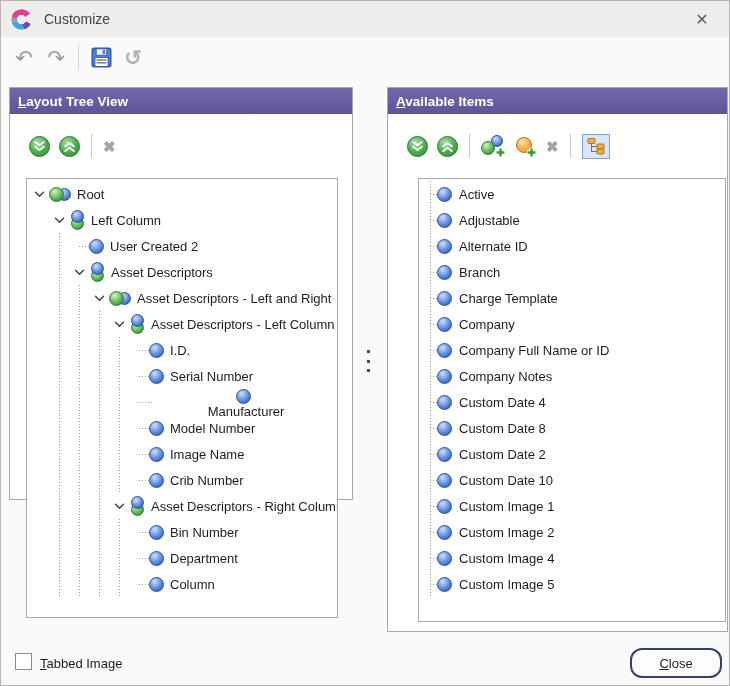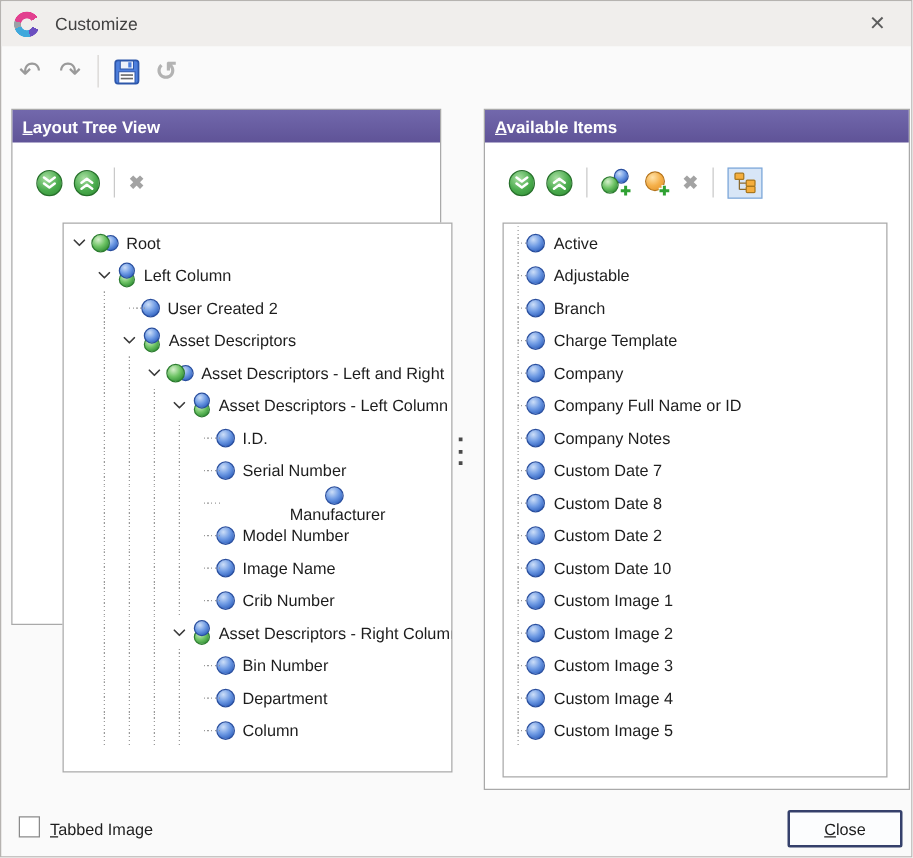--- a/index.html
+++ b/index.html
@@ -21,22 +21,22 @@
   .tbsep{width:1px;height:26px;background:#d6d3d1;margin:0 3px;}
   
   .panel{position:absolute;top:86px;background:#fff;border:1px solid #a9a9a9;box-sizing:border-box;}
   #panel-left{left:8px;width:344px;height:413px;}
   #panel-right{left:386px;width:341px;height:545px;}
   .phead{height:26px;background:linear-gradient(#7268ac,#5f5397);color:#fff;font-weight:bold;font-size:13.5px;display:flex;align-items:center;padding-left:8px;}
   .hotkey{text-decoration:underline;}
   .ptools{position:absolute;top:44px;left:19px;height:28px;display:flex;align-items:center;gap:9px;}
   .toolsep{width:1px;height:24px;background:#c9c9c9;margin:0 2px;}
   .box{position:absolute;background:#fff;border:1px solid #a9a9a9;overflow:hidden;padding-top:2px;box-sizing:border-box;}
-  #tree-box{left:16px;top:90px;width:312px;height:440px;margin-left:24px;}
-  #list-box{left:14px;top:90px;width:308px;height:444px;}
+  #tree-box{left:16px;top:90px;width:312px;height:440px;}
+  #list-box{left:30px;top:90px;width:308px;height:444px;}
   
   .trow{position:relative;height:26px;display:flex;align-items:center;white-space:nowrap;}
   .vg{position:absolute;top:0;bottom:0;width:1px;background-image:repeating-linear-gradient(to bottom,#9a9a9a 0,#9a9a9a 1px,transparent 1px,transparent 3px);}
   .hs{position:absolute;top:13px;height:1px;background-image:repeating-linear-gradient(to right,#9a9a9a 0,#9a9a9a 1px,transparent 1px,transparent 3px);}
   .exp{position:absolute;width:16px;height:26px;display:flex;align-items:center;justify-content:center;cursor:pointer;}
   .lbl{margin-left:6px;}
   
   .ib{width:15px;height:15px;border-radius:50%;flex:none;box-sizing:border-box;border:1px solid #2a4f9e;
     background:radial-gradient(circle at 36% 28%,#ccdef8,#6f9be4 45%,#3566c2 80%,#2b55a8);}
   .gv{position:relative;width:16px;height:20px;flex:none;}
@@ -63,21 +63,21 @@
   .lrow{position:relative;height:26px;display:flex;align-items:center;padding-left:18px;white-space:nowrap;}
   .lrow .vg{left:11px;}
   .lrow .hs{left:11px;width:8px;}
   .lrow .ib{margin-right:7px;}
   
   .splitter{position:absolute;left:365px;top:349px;width:5px;height:22px;display:flex;flex-direction:column;align-items:center;justify-content:space-between;cursor:col-resize;}
   .splitter i{width:3px;height:3px;background:#4a4a4a;display:block;}
   
   .cb{position:absolute;left:14px;top:652px;width:17px;height:17px;background:#fff;border:1px solid #8a8a8a;box-sizing:border-box;cursor:pointer;}
   .cblabel{position:absolute;left:39px;top:655px;cursor:pointer;}
-  .closebtn{position:absolute;left:629px;top:647px;width:92px;height:30px;background:#fcfdfe;border:2px solid #35406b;border-radius:2px;
+  .closebtn{position:absolute;left:629px;top:647px;width:92px;height:30px;background:#fcfdfe;border:2px solid #35406b;border-radius:12px;
     font-family:"Liberation Sans",sans-serif;font-size:13px;color:#1d1d1d;display:flex;align-items:center;justify-content:center;cursor:pointer;}
 </style>
 </head>
 <body>
 
 <div class="window">
 
   <div class="titlebar">
     <span class="logo"></span>
     <span class="wtitle">Customize</span>
@@ -355,20 +355,26 @@
         <div class="lrow">
           <span class="vg"></span>
           <span class="hs"></span>
           <span class="ib"></span>
           <span>Adjustable</span>
         </div>
         <div class="lrow">
           <span class="vg"></span>
           <span class="hs"></span>
           <span class="ib"></span>
+          <span>Alternate ID</span>
+        </div>
+        <div class="lrow">
+          <span class="vg"></span>
+          <span class="hs"></span>
+          <span class="ib"></span>
           <span>Branch</span>
         </div>
         <div class="lrow">
           <span class="vg"></span>
           <span class="hs"></span>
           <span class="ib"></span>
           <span>Charge Template</span>
         </div>
         <div class="lrow">
           <span class="vg"></span>
@@ -385,21 +391,21 @@
         <div class="lrow">
           <span class="vg"></span>
           <span class="hs"></span>
           <span class="ib"></span>
           <span>Company Notes</span>
         </div>
         <div class="lrow">
           <span class="vg"></span>
           <span class="hs"></span>
           <span class="ib"></span>
-          <span>Custom Date 7</span>
+          <span>Custom Date 4</span>
         </div>
         <div class="lrow">
           <span class="vg"></span>
           <span class="hs"></span>
           <span class="ib"></span>
           <span>Custom Date 8</span>
         </div>
         <div class="lrow">
           <span class="vg"></span>
           <span class="hs"></span>
@@ -416,26 +422,20 @@
           <span class="vg"></span>
           <span class="hs"></span>
           <span class="ib"></span>
           <span>Custom Image 1</span>
         </div>
         <div class="lrow">
           <span class="vg"></span>
           <span class="hs"></span>
           <span class="ib"></span>
           <span>Custom Image 2</span>
-        </div>
-        <div class="lrow">
-          <span class="vg"></span>
-          <span class="hs"></span>
-          <span class="ib"></span>
-          <span>Custom Image 3</span>
         </div>
         <div class="lrow">
           <span class="vg"></span>
           <span class="hs"></span>
           <span class="ib"></span>
           <span>Custom Image 4</span>
         </div>
         <div class="lrow">
           <span class="vg"></span>
           <span class="hs"></span>

